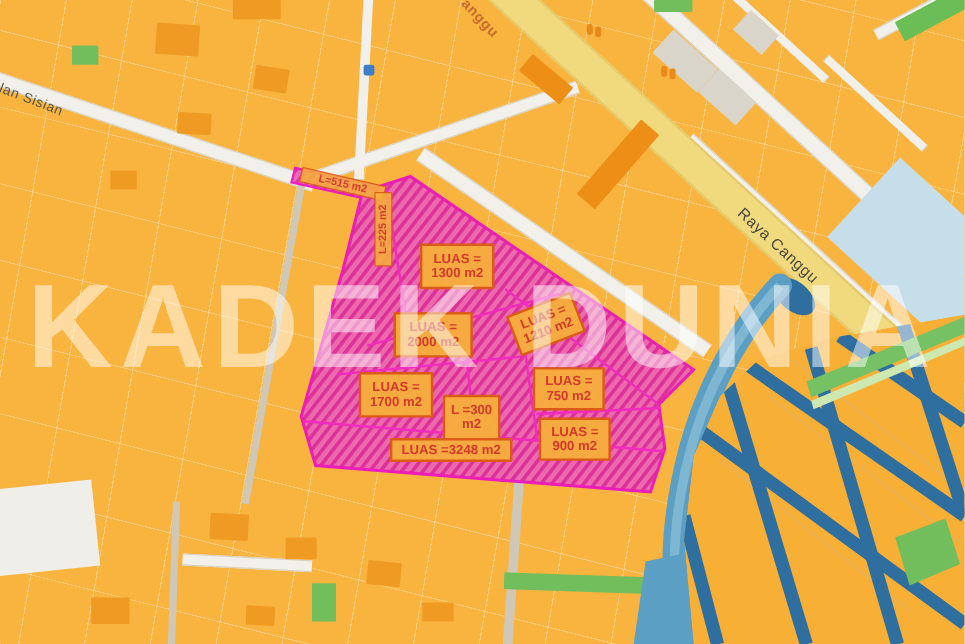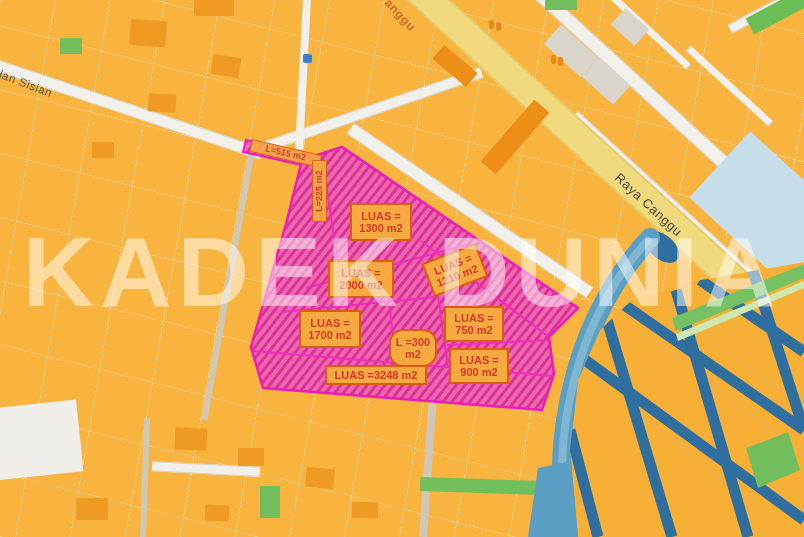--- a/index.html
+++ b/index.html
@@ -147,21 +147,21 @@
     <div class="lbl small" style="left:252px;top:139px;width:72px;height:13px;transform:rotate(13deg);transform-origin:0 0;">L=515 m2</div>
     <div class="lbl small" style="left:312px;top:222px;width:62px;height:15px;transform:rotate(-90deg);transform-origin:0 0;">L=225 m2</div>
     <div class="lbl" style="left:350px;top:203px;width:62px;height:38px;">LUAS =
 1300 m2</div>
     <div class="lbl" style="left:328px;top:260px;width:66px;height:38px;">LUAS =
 2000 m2</div>
     <div class="lbl" style="left:426px;top:252px;width:58px;height:36px;transform:rotate(-21deg);">LUAS =
 1210 m2</div>
     <div class="lbl" style="left:299px;top:310px;width:62px;height:38px;">LUAS =
 1700 m2</div>
-    <div class="lbl" style="left:389px;top:329px;width:48px;height:38px;border-radius:14px;">L =300
+    <div class="lbl" style="left:369px;top:329px;width:48px;height:38px;">L =300
 m2</div>
     <div class="lbl" style="left:444px;top:306px;width:60px;height:36px;">LUAS =
 750 m2</div>
     <div class="lbl" style="left:449px;top:348px;width:60px;height:36px;">LUAS =
 900 m2</div>
     <div class="lbl" style="left:325px;top:365px;width:102px;height:20px;">LUAS =3248 m2</div>
   </div>
 
   <div class="roadname" style="left:622px;top:170px;transform:rotate(42.5deg);transform-origin:0 0;">Raya Canggu</div>
   <div class="roadname" style="left:2px;top:68px;font-size:11.5px;color:#55544C;transform:rotate(21deg);transform-origin:0 0;">lan Sisian</div>

